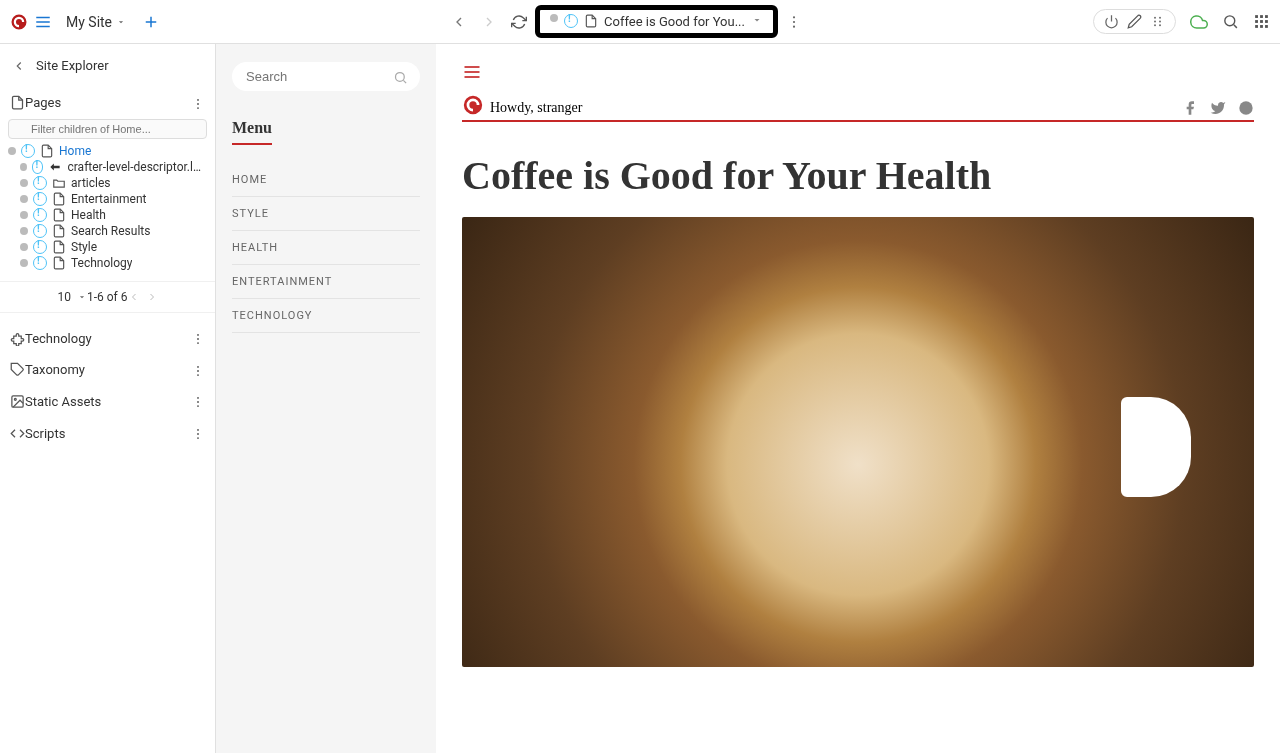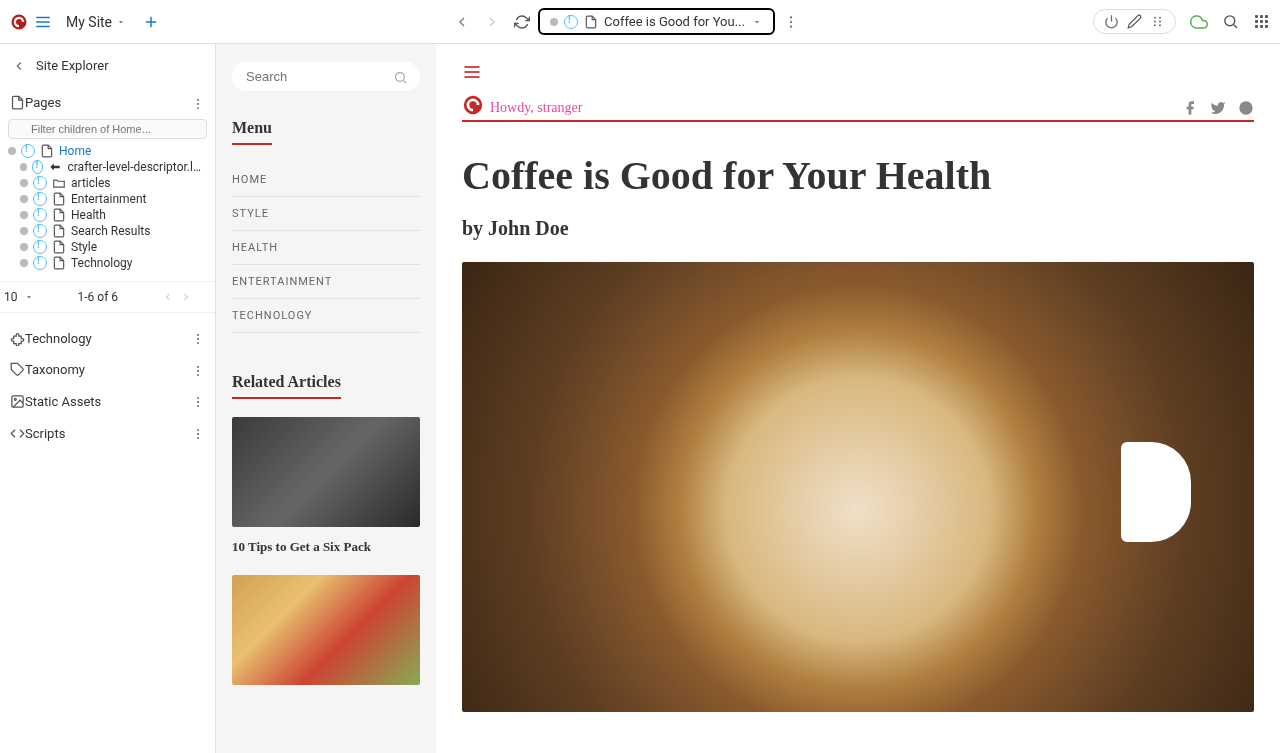--- a/index.html
+++ b/index.html
@@ -6,21 +6,21 @@
 body { font-family: -apple-system, BlinkMacSystemFont, "Segoe UI", Roboto, sans-serif; font-size: 13px; color: #333; background: #fff; width: 1280px; height: 753px; overflow: hidden; }
 
 
 .topbar { height: 44px; display: flex; align-items: center; padding: 16px 10px; border-bottom: 1px solid #e0e0e0; gap: 6px; }
 .logo-c { width: 18px; height: 18px; color: #b71c1c; }
 .hamburger-icon { color: #1976d2; cursor: pointer; }
 .site-name { display: flex; align-items: center; gap: 4px; margin-left: 8px; cursor: pointer; font-size: 14px; }
 .plus-btn { color: #1976d2; margin-left: 10px; cursor: pointer; }
 .topbar-center { flex: 1; display: flex; align-items: center; justify-content: center; gap: 8px; }
 .nav-arrows { display: flex; gap: 14px; color: #999; }
-.page-pill { display: flex; align-items: center; gap: 6px; border: 2px solid #000000; border-radius: 6px; padding: 4px 10px; min-width: 200px; font-size: 13px; }
+.page-pill { display: flex; gap: 6px; border: 5px solid #000000; border-radius: 6px; padding: 4px 10px; min-width: 200px; font-size: 13px; }
 .page-pill .pill-text { flex: 1; white-space: nowrap; overflow: hidden; text-overflow: ellipsis; }
 .topbar-right { display: flex; align-items: center; gap: 14px; color: #666; }
 .power-group { display: flex; align-items: center; gap: 8px; border: 1px solid #ddd; border-radius: 16px; padding: 4px 10px; }
 .icon-btn { cursor: pointer; display: inline-flex; }
 .status-dot { width: 8px; height: 8px; border-radius: 50%; background: #bbb; display: inline-block; }
 .clock-ring { width: 14px; height: 14px; border: 1.5px solid #4fc3f7; border-radius: 50%; display: inline-block; position: relative; }
 .clock-ring::after { content: '!'; position: absolute; top: -2px; left: 3px; color: #4fc3f7; font-size: 10px; font-weight: bold; }
 
 
 .main { display: flex; height: calc(753px - 44px); }
@@ -31,21 +31,21 @@
 .section-row .lbl { display: flex; align-items: center; }
 .filter-wrap { padding: 0 8px 4px; }
 .filter-input { width: 100%; border: 1px solid #ddd; border-radius: 4px; padding: 3px 6px 3px 22px; font-size: 11px; background: #fafafa; position: relative; }
 .filter-box { position: relative; }
 .filter-box .mag { position: absolute; left: 6px; top: 3px; color: #999; }
 .tree { padding: 0 8px; font-size: 12px; }
 .tree-item { display: flex; align-items: center; gap: 5px; padding: 1px 0; cursor: pointer;}
 .tree-item.active .name { color: #1976d2; }
 .tree-item .name { white-space: nowrap; overflow: hidden; text-overflow: ellipsis; }
 .tree-icon { width: 14px; height: 14px; flex-shrink: 0; }
-.pager { display: flex; align-items: center; justify-content: flex-start; padding: 8px 4px; font-size: 12px; margin-top: 10px; border-top: 1px solid #f0f0f0; border-bottom: 1px solid #f0f0f0; gap: 44px;}
+.pager { display: flex; align-items: center; justify-content: center; padding: 8px 27px; font-size: 12px; margin-top: 10px; border-top: 1px solid #f0f0f0; border-bottom: 1px solid #f0f0f0;}
 .pager-sel { display: flex; align-items: center; gap: 6px; cursor: pointer; }
 .pager-nav { display: flex; gap: 6px; color: #bbb; }
 .section-list { margin-top: 10px; }
 .section-list .section-row { padding: 8px 10px; }
 .more-icon { color: #555; cursor: pointer; }
 
 
 .rail { width: 220px; background: #f5f5f5; padding: 18px 16px; overflow-y: auto; }
 .search-box { background: #fff; border-radius: 18px; padding: 7px 36px 7px 14px; position: relative; margin-bottom: 28px; }
 .search-box input { border: none; width: 100%; outline: none; font-size: 13px; background: transparent; }
@@ -58,21 +58,21 @@
 .related-img { width: 100%; height: 110px; background: #ccc; border-radius: 2px; }
 .related-img.img1 { background: linear-gradient(135deg, #3a3a3a 0%, #666 50%, #2a2a2a 100%); }
 .related-img.img2 { background: linear-gradient(135deg, #d4a055 0%, #e8c070 30%, #c43 60%, #8a5 100%); }
 .related-title { font-family: Georgia, serif; font-weight: bold; font-size: 13px; margin-top: 12px; }
 
 
 .content { flex: 1; overflow-y: auto; padding: 18px 26px; }
 .content-top { display: flex; align-items: center; justify-content: space-between; margin-bottom: 12px; }
 .burger { color: #c62828; cursor: pointer; }
 .greeting-row { display: flex; justify-content: space-between; align-items: flex-end; border-bottom: 2px solid #c62828; padding-bottom: 4px; margin-bottom: 30px; }
-.greeting { display: flex; align-items: flex-end; gap: 6px; font-family: Georgia, serif; color: #ec4899; font-size: 14px; }
+.greeting { display: flex; align-items: flex-end; gap: 6px; font-family: Georgia, serif; color: #000000; font-size: 14px; }
 .greeting .g-logo { color: #c62828; }
 .socials { display: flex; gap: 12px; color: #888; }
 .article h1 { font-family: Georgia, serif; font-size: 40px; font-weight: bold; color: #333; margin-bottom: 18px; }
 .article .byline { font-family: Georgia, serif; font-size: 20px; font-weight: bold; margin-bottom: 22px; }
 .hero { width: 100%; height: 450px; background: radial-gradient(circle at 50% 55%, #f0e0c8 0%, #d9b880 28%, #b08040 38%, #8a5a2e 48%, #5e3e22 70%, #3a2614 100%); border-radius: 2px; position: relative; }
 .hero::after { content: ''; position: absolute; right: 8%; top: 40%; width: 70px; height: 100px; background: #fff; border-radius: 6px 40px 40px 6px; }
 svg { display: inline-block; vertical-align: middle; }
 </style>
 </head>
 <body>
@@ -387,30 +387,20 @@
           </svg></span>
     </div>
     <h3>Menu</h3>
     <ul class="menu-list">
       <li>HOME</li>
       <li>STYLE</li>
       <li>HEALTH</li>
       <li>ENTERTAINMENT</li>
       <li>TECHNOLOGY</li>
     </ul>
-    <div class="related">
-      <h3>Related Articles</h3>
-      <div class="related-item">
-        <div class="related-img img1"></div>
-        <div class="related-title">10 Tips to Get a Six Pack</div>
-      </div>
-      <div class="related-item">
-        <div class="related-img img2"></div>
-      </div>
-    </div>
   </div>
 
   <div class="content">
     <div class="content-top">
       <span class="burger icon-btn">
           <svg width="20" height="20" viewBox="0 0 24 24" fill="none" stroke="#c62828" stroke-width="2">
             <line x1="3" y1="6" x2="21" y2="6"></line>
             <line x1="3" y1="12" x2="21" y2="12"></line>
             <line x1="3" y1="18" x2="21" y2="18"></line>
           </svg>
@@ -437,17 +427,16 @@
           </span>
         <span class="icon-btn">
             <svg width="16" height="16" viewBox="0 0 24 24" fill="#888">
               <circle cx="12" cy="12" r="10"></circle>
             </svg>
           </span>
       </div>
     </div>
     <div class="article">
       <h1>Coffee is Good for Your Health</h1>
-      <div class="byline">by John Doe</div>
       <div class="hero"></div>
     </div>
   </div>
 </div>
 
 </body></html>

